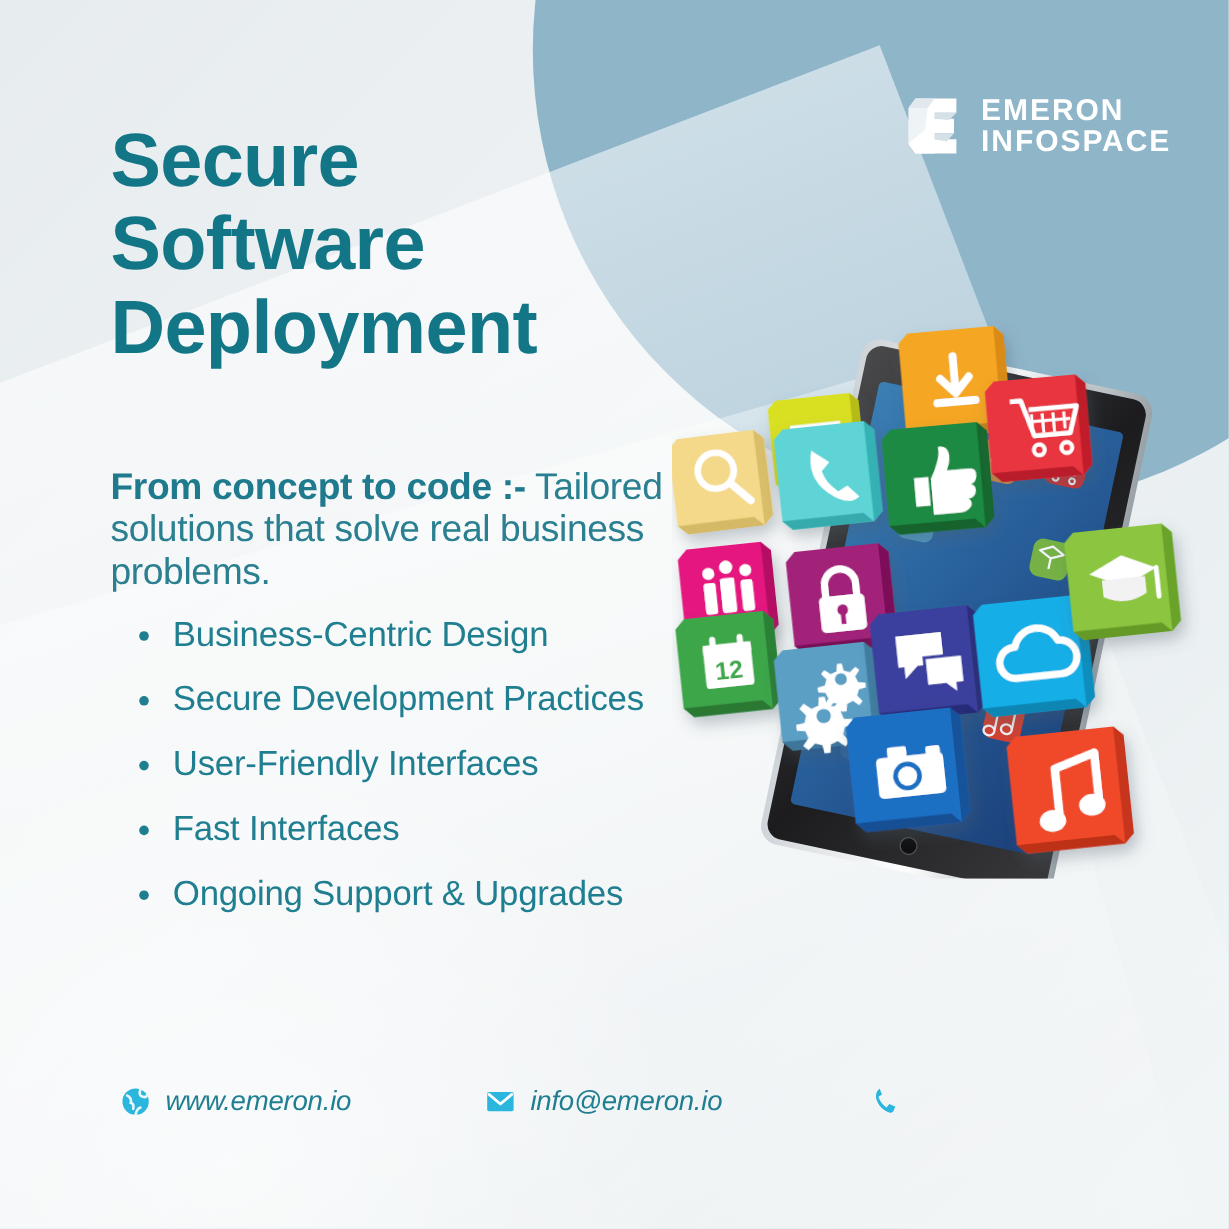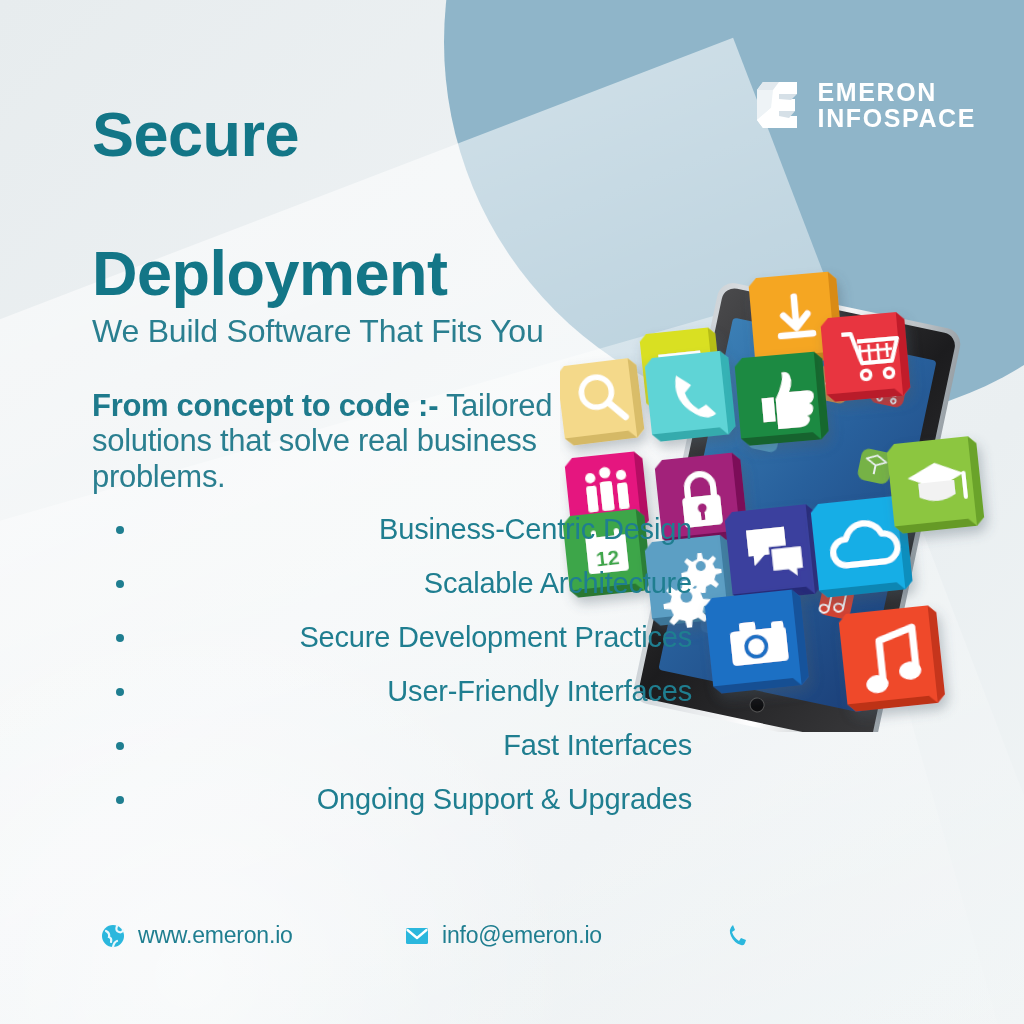--- a/index.html
+++ b/index.html
@@ -98,21 +98,20 @@
     letter-spacing:-0.3px;
   }
   .lede b { font-weight:bold; color:#1e7a8c; }
 
   
   .bullets {
     position:absolute; z-index:7;
     left:112px; top:515px;
     width:580px;
     list-style:none;
-    text-align:right;
   }
   .bullets li {
     position:relative;
     color:#1f7e90;
     font-size:29px;
     line-height:1;
     padding-left:32px;
     margin-bottom:25px;
     letter-spacing:-0.2px;
     white-space:nowrap;
@@ -130,22 +129,23 @@
   .hero {
     position:absolute; z-index:5;
     left:560px; top:262px;
     width:470px; height:470px;
   }
   .hero svg { width:100%; height:100%; display:block; }
 
   
   .footer {
     position:absolute; z-index:8;
-    left:0; right:0; bottom:62px;
+    left:0; right:0; bottom:80px;
     height:40px;
+    font-style:italic;
   }
   .contact {
     position:absolute;
     display:flex; align-items:center; gap:12px;
     color:#1f7e90;
     font-size:23px;
     letter-spacing:-0.2px;
   }
   .contact.c0 { left:100px; }
   .contact.c1 { left:404px;align-items:center; }
@@ -360,34 +360,32 @@
     </svg>
     <div class="logo-text">
       <div>EMERON</div>
       <div>INFOSPACE</div>
     </div>
   </div>
 
   <div class="headline">
     <h1>
       <span>Secure</span><br>
-      <br>
+      <span>Software</span><br>
       <span>Deployment</span>
     </h1>
   </div>
 
-  <div class="subtitle">We Build Software That Fits You</div>
 
   <div class="lede">
     <b>From concept to code :-</b><span> Tailored solutions that solve real business problems.</span>
   </div>
 
   <ul class="bullets">
     <li>Business-Centric Design</li>
-    <li>Scalable Architecture</li>
     <li>Secure Development Practices</li>
     <li>User-Friendly Interfaces</li>
     <li>Fast Interfaces</li>
     <li>Ongoing Support &amp; Upgrades</li>
   </ul>
 
   <div class="footer">
 
     <div class="contact c0">
       <svg width="26" height="26" viewBox="0 0 26 26">

